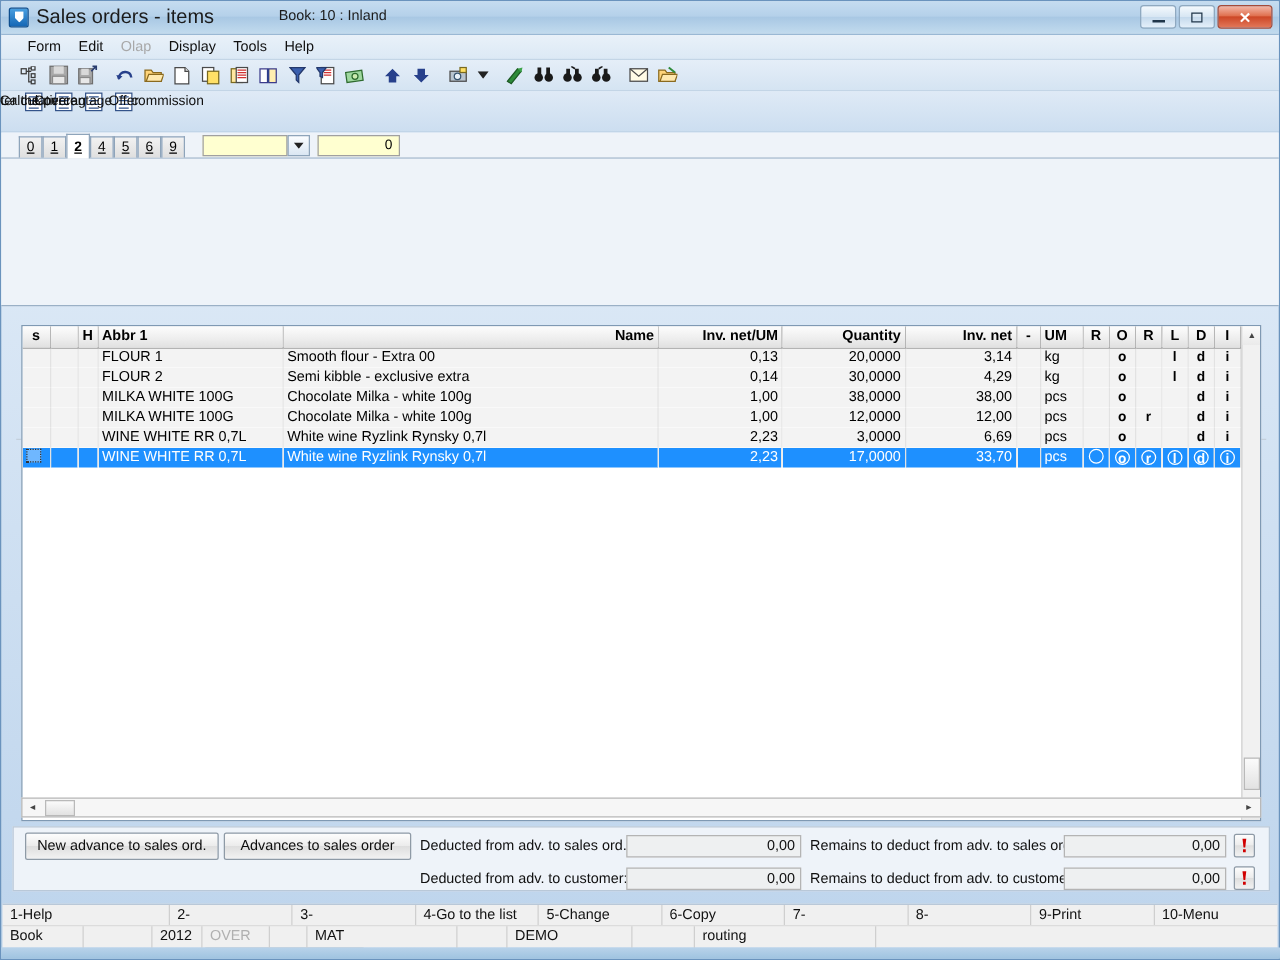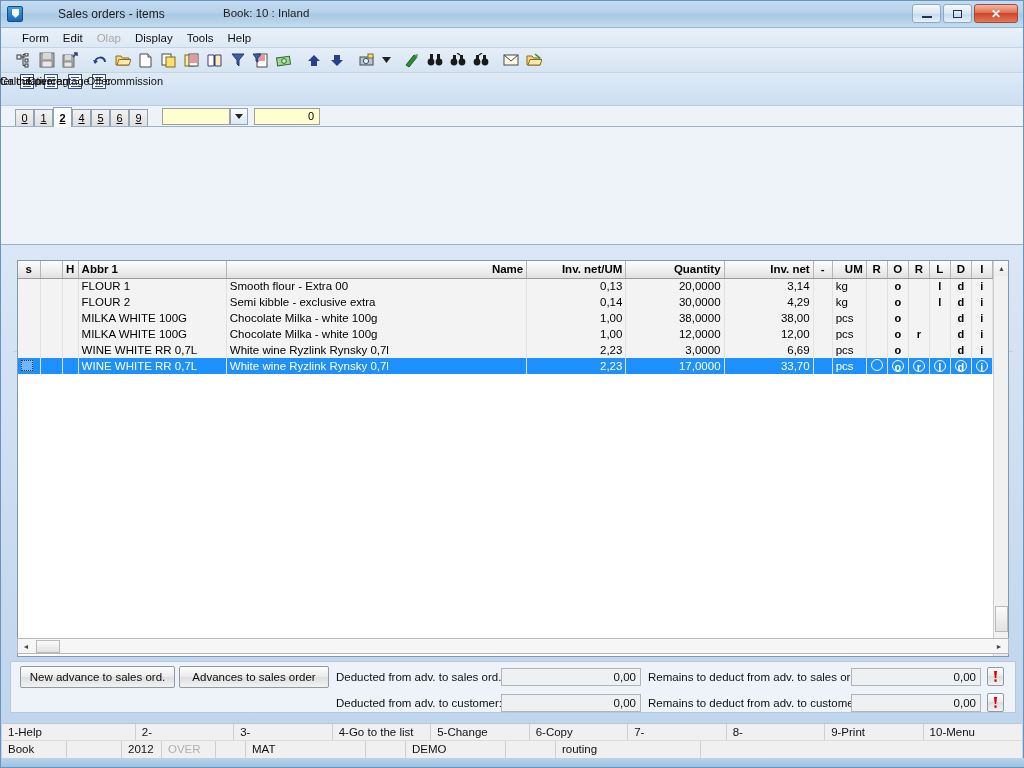--- a/index.html
+++ b/index.html
@@ -32,21 +32,21 @@
     background: linear-gradient(180deg,#4a9fe0,#1567b5);
     border: 1px solid #0f4f8f; border-radius: 2px;
     position: relative; flex: none;
   }
   .win-icon::after {
     content: ""; position: absolute; left: 4px; top: 2px;
     width: 7px; height: 9px;
     background: #ffffff;
     clip-path: polygon(0 0,100% 0,100% 60%,50% 100%,0 60%);
   }
-  .title-text { font-size: 12px; color: #1b1b1b; margin-left: 29px; }
+  .title-text { font-size: 16px; color: #1b1b1b; }
   .title-book { position: absolute; left: 222px; top: 6px; font-size: 11.5px; color: #1b1b1b; }
   .winbtns { position: absolute; right: 5px; top: 3px; display: flex; gap: 2px; }
   .winbtn {
     width: 29px; height: 19px;
     border: 1px solid #8fa9c0; border-radius: 3px;
     background: linear-gradient(180deg,#f4f9fd,#d7e6f3 50%,#c4d9ec 51%,#e5f0fa);
     display: flex; align-items: center; justify-content: center;
     font-size: 9px; color: #20364a;
   }
   .winbtn.close {
@@ -622,21 +622,21 @@
       <tr>
         <th style="text-align:center">s</th>
         <th></th>
         <th style="text-align:center">H</th>
         <th style="text-align:left">Abbr 1</th>
         <th style="text-align:right">Name</th>
         <th style="text-align:right">Inv. net/UM</th>
         <th style="text-align:right">Quantity</th>
         <th style="text-align:right">Inv. net</th>
         <th style="text-align:center">-</th>
-        <th style="text-align:right">UM</th>
+        <th style="text-align:left">UM</th>
         <th style="text-align:center">R</th>
         <th style="text-align:center">O</th>
         <th style="text-align:center">R</th>
         <th style="text-align:center">L</th>
         <th style="text-align:center">D</th>
         <th style="text-align:center">I</th>
         <th style="background:#f1f1f1;border-right:none"></th>
       </tr>
       </thead>
       <tbody>

